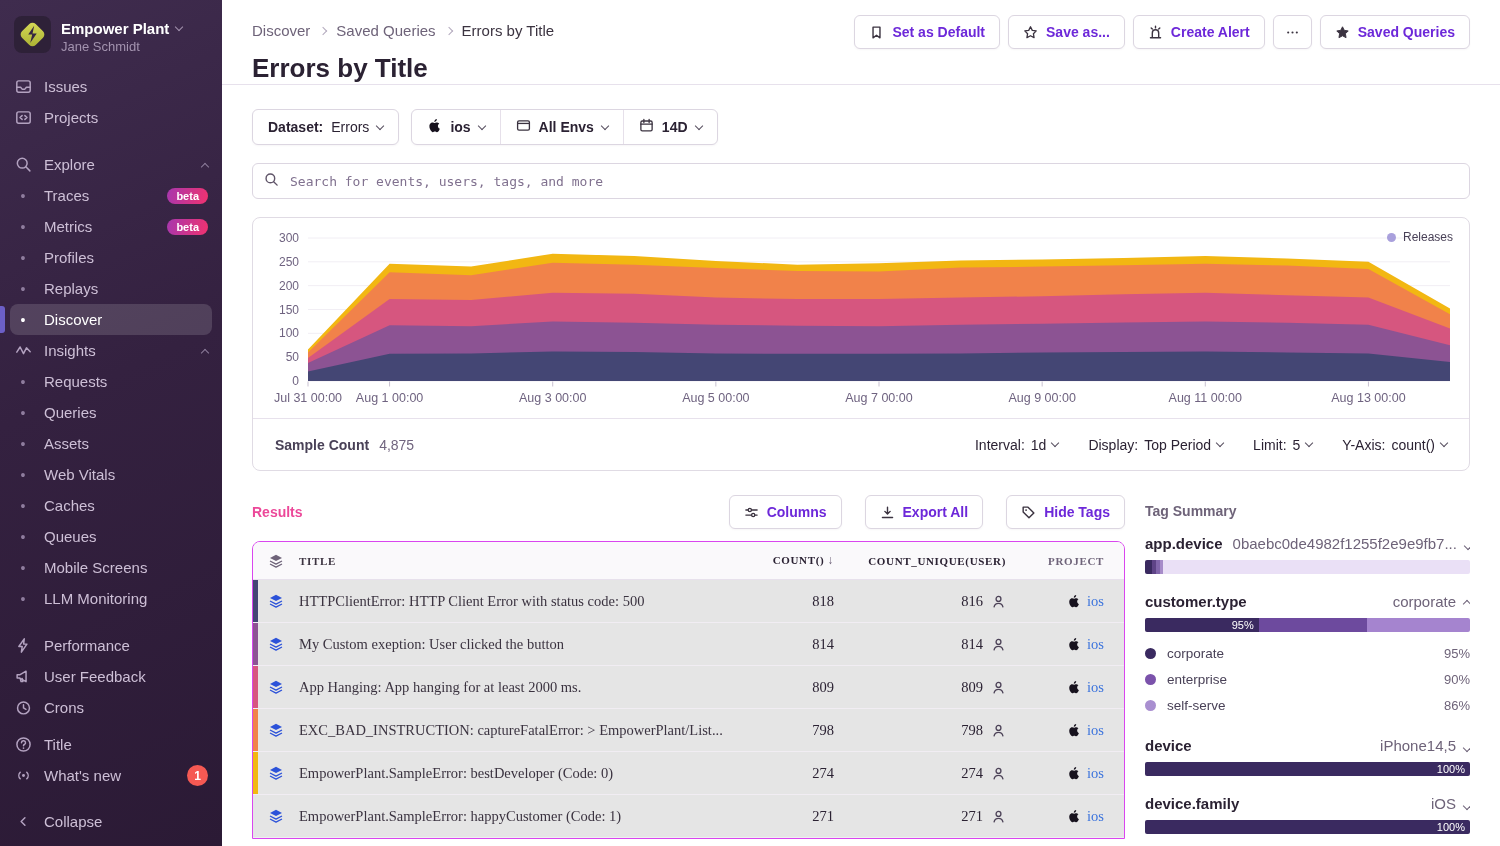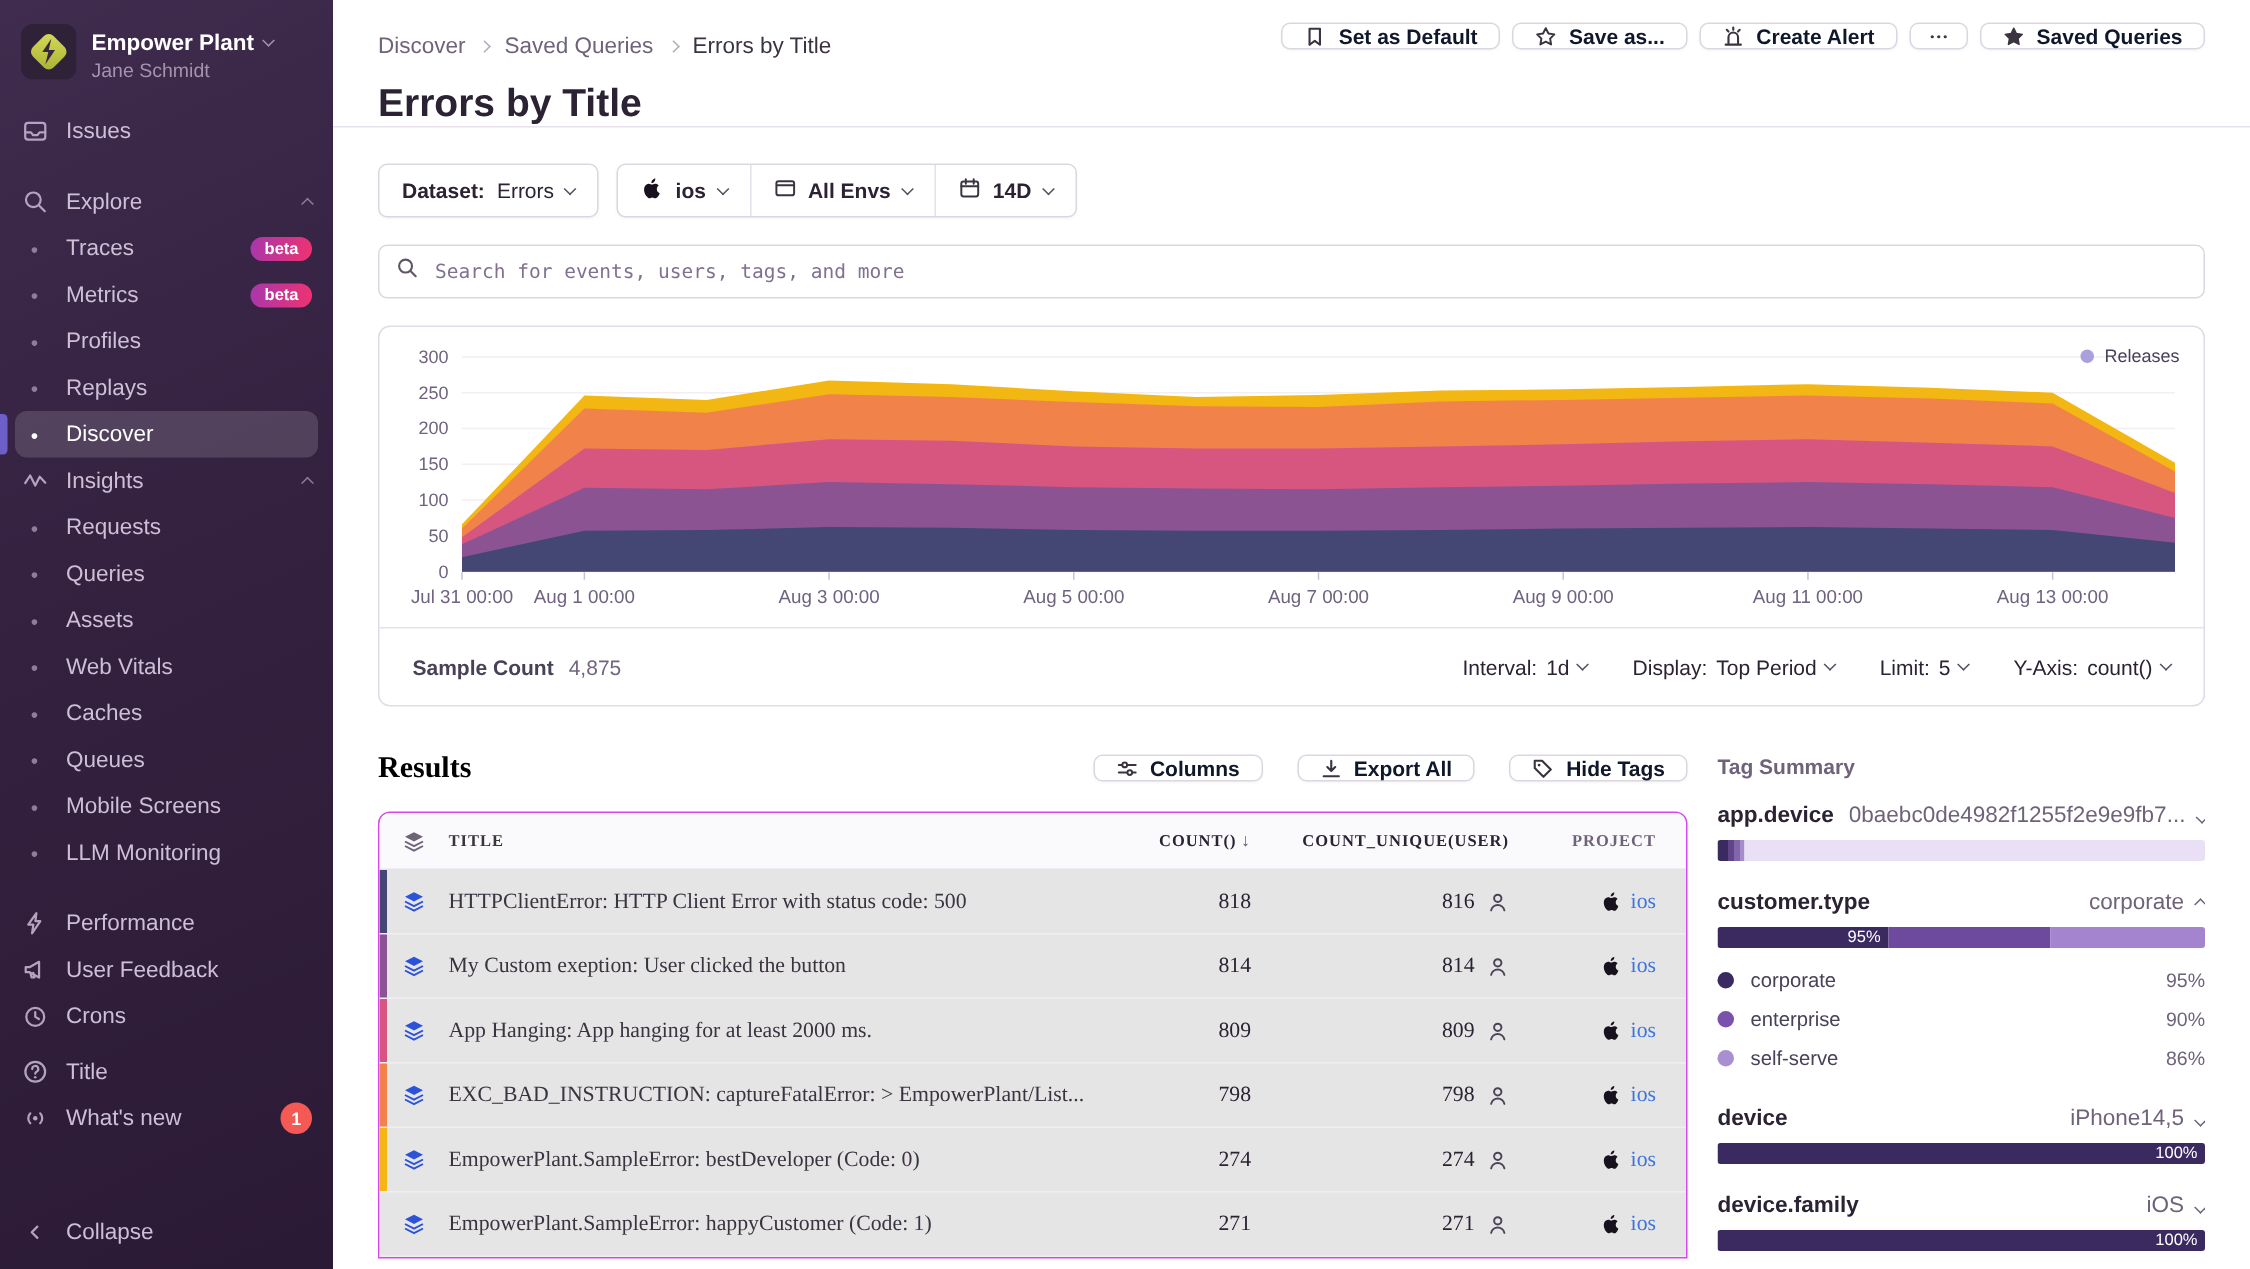--- a/index.html
+++ b/index.html
@@ -35,22 +35,22 @@
   .chev.up { transform:rotate(225deg); margin-top:3px; }
   .chev-r { display:inline-block; width:6px; height:6px; border-top:1.5px solid #b2a9bd; border-right:1.5px solid #b2a9bd; transform:rotate(45deg); }
   
   .main { flex:1; display:flex; flex-direction:column; min-width:0; }
   .topbar { position:relative; height:103px; border-bottom:1px solid #e7e1ec; padding:16px 30px 0; }
   .breadcrumb { display:flex; align-items:center; gap:10px; font-size:15px; color:#6e6379; margin-top:6px; }
   .breadcrumb .crumb { cursor:pointer; }
   .breadcrumb .current { color:#3b3340; }
   .page-title { font-size:26px; font-weight:700; color:#2b2233; margin-top:14px; }
   .actions { position:absolute; top:15px; right:30px; display:flex; gap:8px; }
-  .btn { display:inline-flex; align-items:center; gap:8px; height:18px; padding:0 14px; background:#fff;
-         border:1px solid #dcd6e1; border-radius:6px; font-weight:700; font-size:14px; color:#0f172a;
+  .btn { display:inline-flex; align-items:center; gap:8px; height:34px; padding:0 14px; background:#fff;
+         border:1px solid #dcd6e1; border-radius:6px; font-weight:700; font-size:14px; color:#6d28d9;
          box-shadow:0 1px 2px rgba(43,34,51,.04); cursor:pointer; white-space:nowrap; }
   .btn .bicn { display:flex; color:#3b3340; }
   .content { flex:1; padding:24px 30px 0; }
   
   .filter-row { display:flex; gap:12px; margin-bottom:18px; }
   .filter-group { display:flex; border:1px solid #dcd6e1; border-radius:6px; background:#fff; box-shadow:0 1px 2px rgba(43,34,51,.04); }
   .filter-seg { display:flex; align-items:center; gap:8px; height:34px; padding:0 15px; font-weight:700; font-size:14px; cursor:pointer; }
   .filter-seg + .filter-seg { border-left:1px solid #e6e0ea; }
   .flabel { font-weight:700; } .fval { font-weight:400; }
   .caret { color:#554d5e; }
@@ -66,21 +66,21 @@
   .chart-footer { border-top:1px solid #e7e1ec; height:52px; display:flex; align-items:center; padding:0 22px; font-size:14px; }
   .sc-label { font-weight:700; color:#494157; }
   .sc-value { color:#71657f; margin-left:10px; }
   .chart-ctls { margin-left:auto; display:flex; gap:30px; }
   .ctl { display:flex; align-items:center; gap:6px; cursor:pointer; }
   .ctl b { font-weight:400; }
   
   .lower { display:flex; gap:20px; }
   .results-col { width:873px; min-width:873px; }
   .results-head { display:flex; align-items:center; margin-bottom:12px; height:34px; }
-  .results-title { font-size:20px; font-weight:700; color:#000000;font-family:Liberation Serif, serif; }
+  .results-title { font-size:14px; font-weight:700; color:#ec4899; }
   .results-btns { margin-left:auto; display:flex; gap:23px; }
   .rtable { border:1px solid #d946ef; border-radius:8px 8px 0 0; overflow:hidden; background:#fff;font-family:Liberation Serif, serif; }
   .thead { display:flex; align-items:center; height:38px; background:#faf9fb; border-bottom:1px solid #e7e1ec;
            font-size:11px; font-weight:700; letter-spacing:.06em; color:#6e6379; }
   .trow { position:relative; display:flex; align-items:center; height:43px; border-bottom:1px solid #f1edf3; font-size:14.5px; background:#e5e5e5; }
   .rowbar { position:absolute; left:0; top:0; width:5px; height:100%; }
   .c-icon { width:46px; display:flex; justify-content:center; }
   .c-title { flex:1; color:#3b3340; white-space:nowrap; overflow:hidden; text-overflow:ellipsis; }
   .c-count { width:100px; text-align:right; color:#2b2233; }
   .c-uniq { width:172px; display:flex; align-items:center; justify-content:flex-end; gap:8px; color:#2b2233; }
@@ -132,20 +132,29 @@
   </div>
   <nav class="nav" id="nav">
       <div class="nav-item">
         <span class="icn">
           <svg width="17" height="17" viewBox="0 0 16 16" fill="none" stroke="currentColor" stroke-width="1.4" stroke-linecap="round" stroke-linejoin="round">
             <rect x="1.7" y="2.7" width="12.6" height="10.6" rx="1.8"></rect>
             <path d="M1.7 8.7h3.6l1.4 1.8h2.6l1.4-1.8h3.6"></path>
           </svg>
         </span>
         <span>Issues</span>
+      </div>
+      <div class="nav-item">
+        <span class="icn">
+          <svg width="17" height="17" viewBox="0 0 16 16" fill="none" stroke="currentColor" stroke-width="1.4" stroke-linecap="round" stroke-linejoin="round">
+            <rect x="1.7" y="2.7" width="12.6" height="10.6" rx="1.8"></rect>
+            <path d="M6.7 6.2 4.7 8l2 1.8M9.3 6.2 11.3 8l-2 1.8"></path>
+          </svg>
+        </span>
+        <span>Projects</span>
       </div>
       <div class="nav-gap"></div>
       <div class="nav-item">
         <span class="icn">
           <svg width="17" height="17" viewBox="0 0 16 16" fill="none" stroke="currentColor" stroke-width="1.4" stroke-linecap="round" stroke-linejoin="round">
             <circle cx="6.8" cy="6.8" r="4.6"></circle>
             <path d="M10.2 10.2 14 14"></path>
           </svg>
         </span>
         <span>Explore</span>

